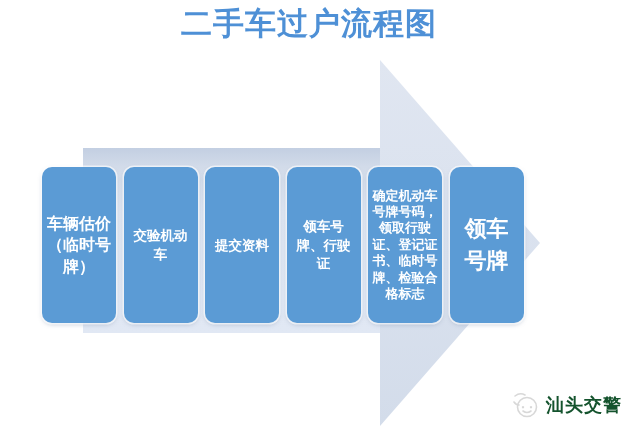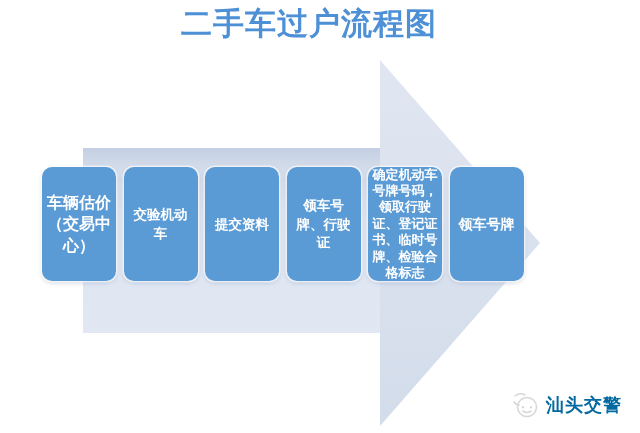--- a/index.html
+++ b/index.html
@@ -40,55 +40,55 @@
     left: 42px;
     top: 167px;
     width: 563px;
     height: 146px;
     display: flex;
     gap: 7.5px;
   }
 
   .step-box {
     width: 74px;
-    height: 114px;
+    height: 156px;
     flex: 0 0 74px;
     background: #5b9bd5;
     border-radius: 10px;
     display: flex;
     align-items: center;
     justify-content: center;
     text-align: center;
     color: #ffffff;
     font-weight: bold;
     padding: 4px 5px;
     box-shadow: 0 0 0 1.5px rgba(255,255,255,0.65), 0 2px 4px rgba(110,130,160,0.35);
   }
 
   .step-box span { display: block; width: 100%; }
 
   .size-lg   { font-size: 16px; line-height: 1.35; }
   .size-md   { font-size: 13.5px; line-height: 1.4; }
   .size-sm   { font-size: 13px; line-height: 1.26; letter-spacing: 0; padding: 4px 3px; }
-  .size-xl   { font-size: 14px; line-height: 1.45; align-items: center; }
+  .size-xl   { font-size: 22px; line-height: 1.45; align-items: center; }
 
   .watermark {
     position: absolute;
     left: 511px;
     top: 389px;
     display: flex;
     align-items: center;
     gap: 5px;
     color: #d3d3d3;
   }
   .watermark-text {
     font-size: 18px;
     font-weight: bold;
     letter-spacing: 1px;
-    color: #0369a1;
+    color: #14532d;
   }
 </style>
 </head>
 <body>
 
 <div class="stage">
 
   <div class="page-title">二手车过户流程图</div>
 
   <svg class="arrow-svg" viewBox="0 0 640 433" xmlns="http://www.w3.org/2000/svg" aria-hidden="true">
@@ -106,21 +106,21 @@
       </linearGradient>
     </defs>
 
     <rect x="83" y="148" width="297" height="185" fill="url(#bodyGrad)"></rect>
 
     <polygon points="380,60 540,243 380,426" fill="url(#headGrad)"></polygon>
   </svg>
 
   <div class="boxes">
     <div class="step-box size-lg">
-      <span>车辆估价（交易中心）</span>
+      <span>车辆估价（临时号牌）</span>
     </div>
     <div class="step-box size-md">
       <span>交验机动车</span>
     </div>
     <div class="step-box size-md">
       <span>提交资料</span>
     </div>
     <div class="step-box size-md">
       <span>领车号牌、行驶证</span>
     </div>

